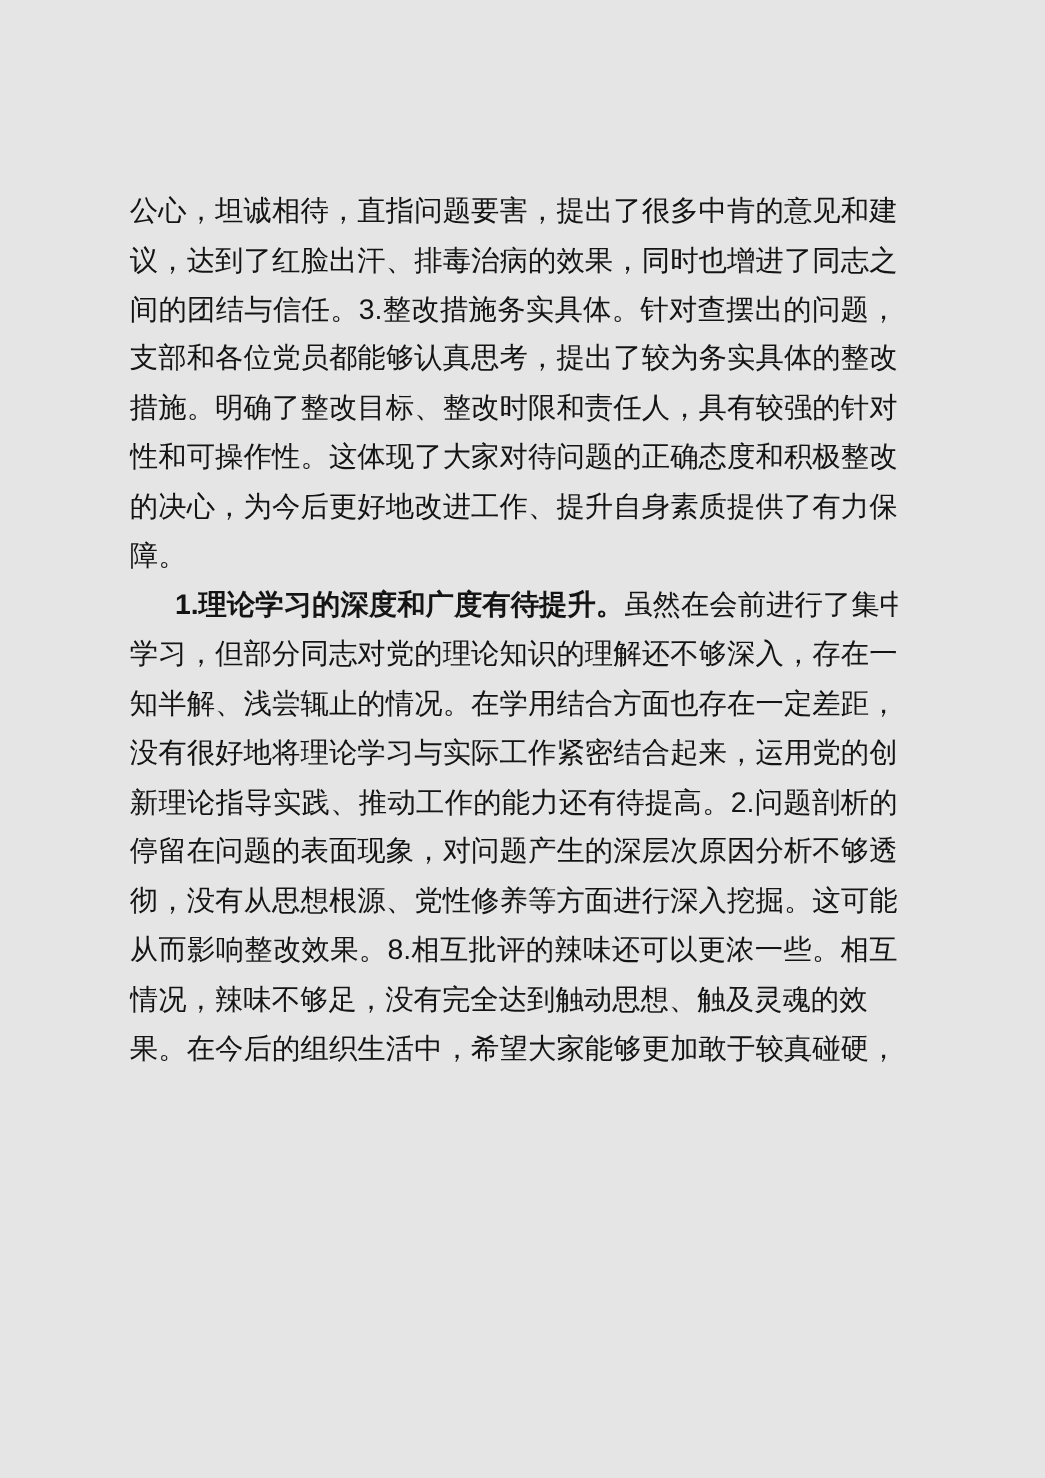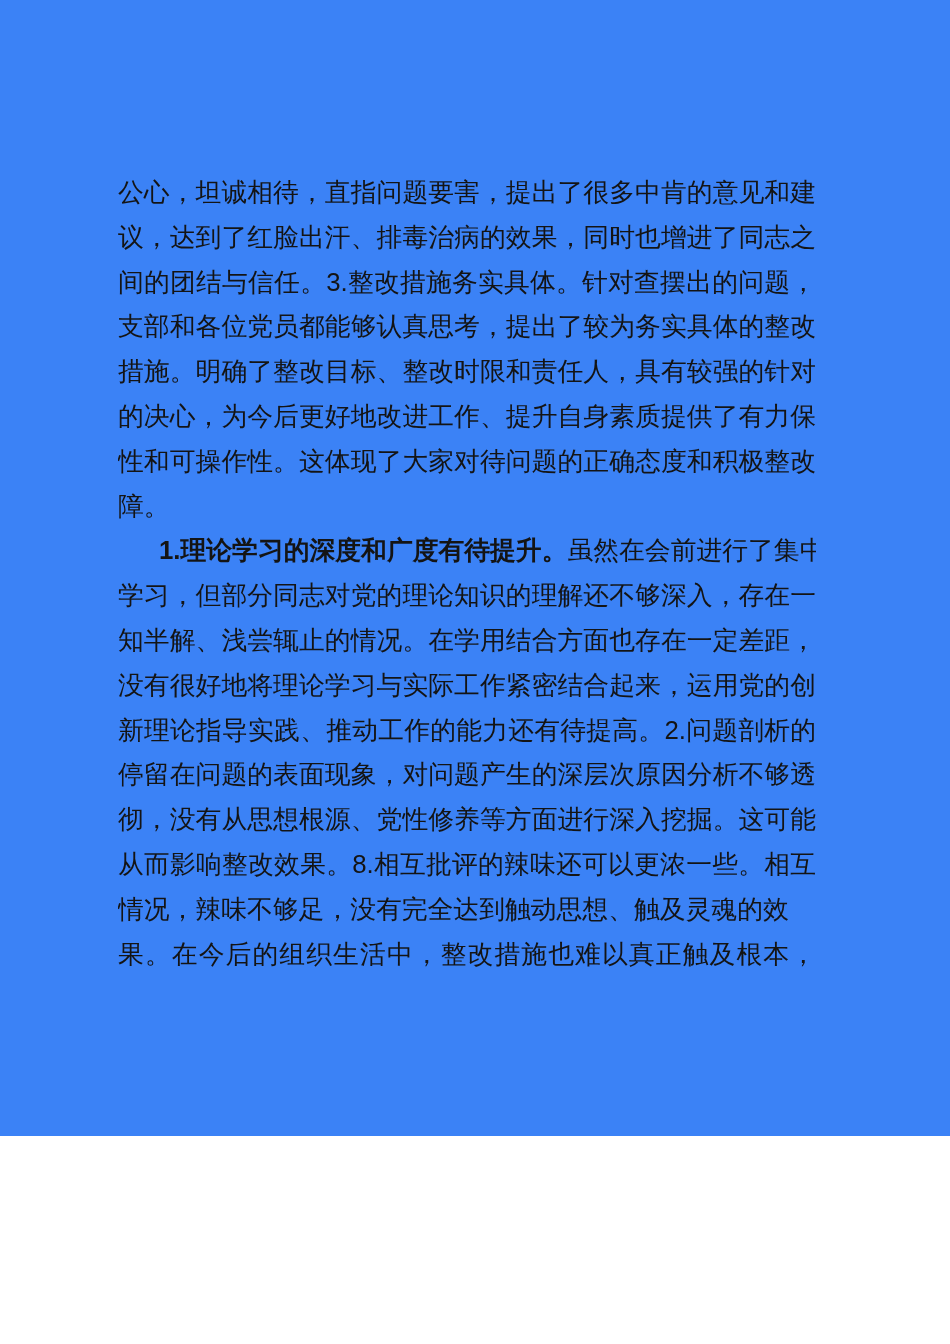--- a/index.html
+++ b/index.html
@@ -3,22 +3,22 @@
 <meta charset="utf-8">
 <style>
   * { margin: 0; padding: 0; box-sizing: border-box; }
   html, body {
     width: 950px; height: 1344px;
     background: #ffffff;
     font-family: "Liberation Sans", sans-serif;
   }
   .page {
     position: relative;
-    width: 950px; height: 1136px;
-    background: #3b82f6;
+    width: 950px; height: 1344px;
+    background: #e5e5e5;
     color: #141414;
     overflow: hidden;
   }
   .text-block {
     position: absolute;
     left: 118px;
     top: 170px;
     width: 698px;
   }
   .line {
@@ -44,31 +44,31 @@
 <body>
 
 <div class="page">
   <div class="text-block">
 
     <div class="line">公心，坦诚相待，直指问题要害，提出了很多中肯的意见和建</div>
     <div class="line">议，达到了红脸出汗、排毒治病的效果，同时也增进了同志之</div>
     <div class="line">间的团结与信任。3.整改措施务实具体。针对查摆出的问题，</div>
     <div class="line">支部和各位党员都能够认真思考，提出了较为务实具体的整改</div>
     <div class="line">措施。明确了整改目标、整改时限和责任人，具有较强的针对</div>
+    <div class="line">性和可操作性。这体现了大家对待问题的正确态度和积极整改</div>
     <div class="line">的决心，为今后更好地改进工作、提升自身素质提供了有力保</div>
-    <div class="line">性和可操作性。这体现了大家对待问题的正确态度和积极整改</div>
     <div class="line align-left">障。</div>
 
 
     <div class="line indent-first"><span class="bold">1.理论学习的深度和广度有待提升。</span><span>虽然在会前进行了集中</span></div>
 
     <div class="line">学习，但部分同志对党的理论知识的理解还不够深入，存在一</div>
     <div class="line">知半解、浅尝辄止的情况。在学用结合方面也存在一定差距，</div>
     <div class="line">没有很好地将理论学习与实际工作紧密结合起来，运用党的创</div>
     <div class="line">新理论指导实践、推动工作的能力还有待提高。2.问题剖析的</div>
     <div class="line">停留在问题的表面现象，对问题产生的深层次原因分析不够透</div>
     <div class="line">彻，没有从思想根源、党性修养等方面进行深入挖掘。这可能</div>
     <div class="line">从而影响整改效果。8.相互批评的辣味还可以更浓一些。相互</div>
     <div class="line align-left">情况，辣味不够足，没有完全达到触动思想、触及灵魂的效</div>
-    <div class="line">果。在今后的组织生活中，整改措施也难以真正触及根本，</div>
+    <div class="line">果。在今后的组织生活中，希望大家能够更加敢于较真碰硬，</div>
 
   </div>
 </div>
 
 </body></html>

